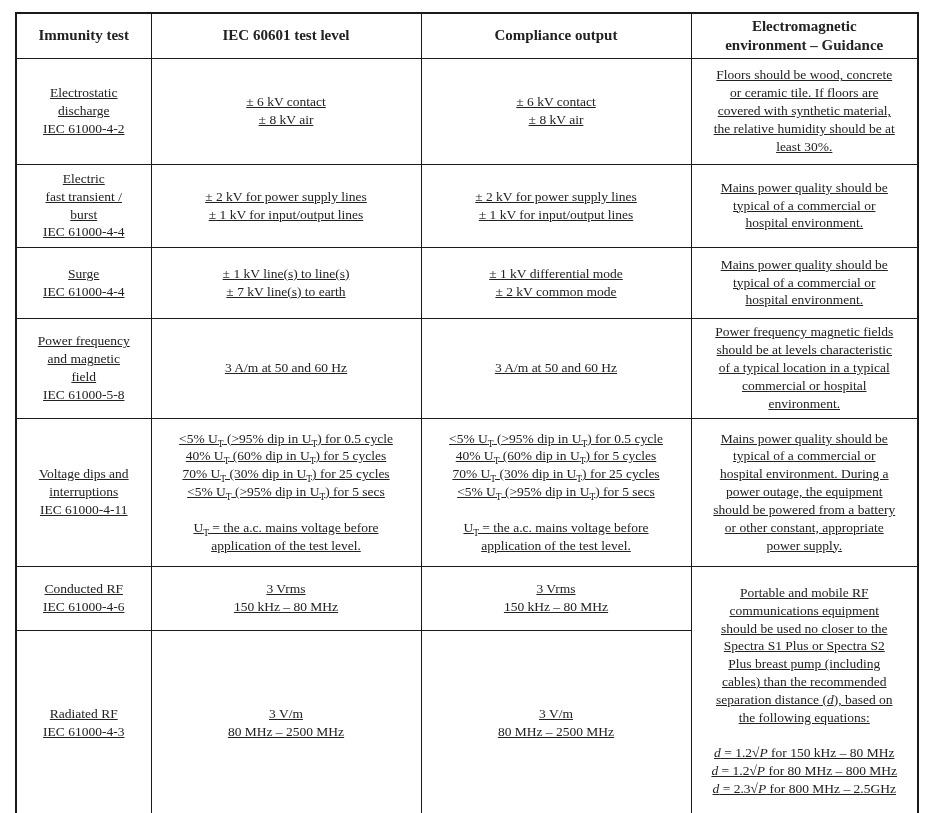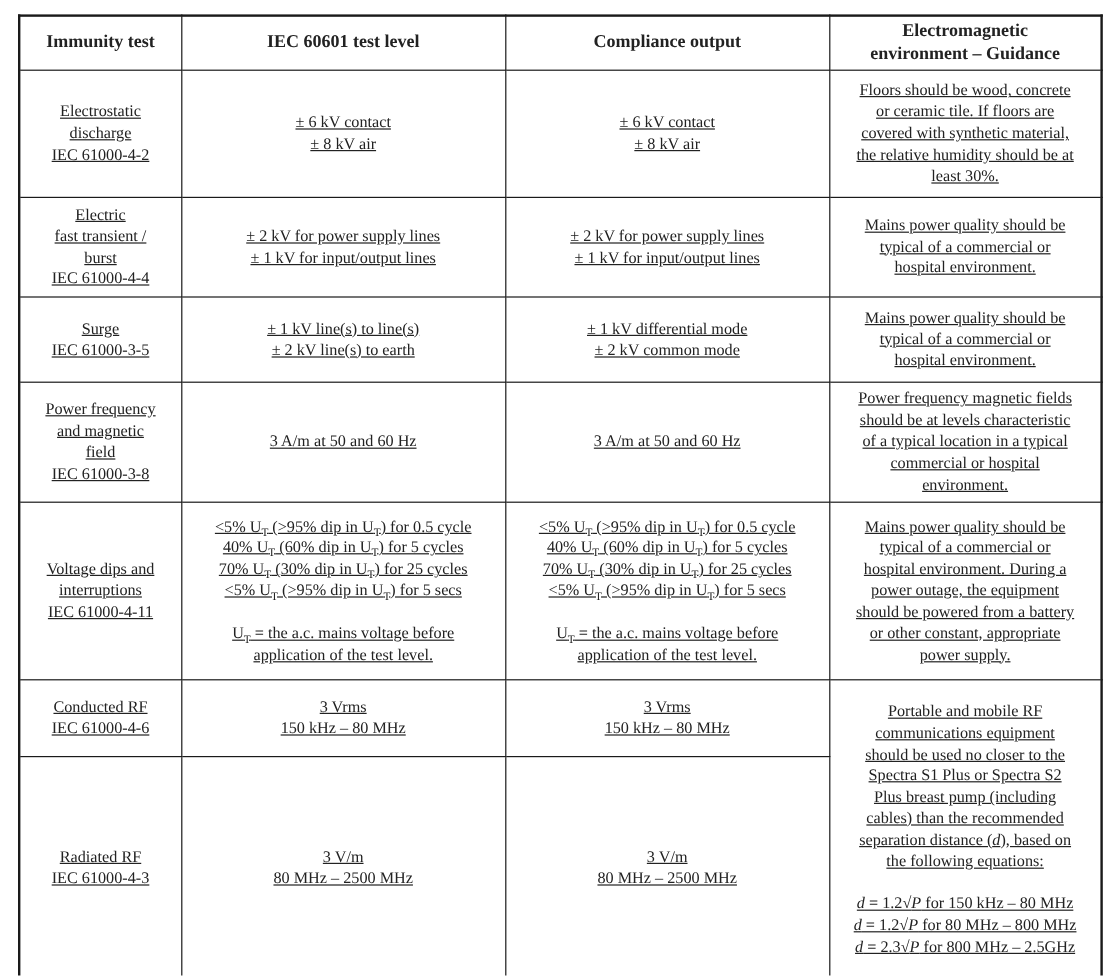--- a/index.html
+++ b/index.html
@@ -99,35 +99,35 @@
 ± 1 kV for input/output lines</td>
         <td>± 2 kV for power supply lines
 ± 1 kV for input/output lines</td>
         <td>Mains power quality should be
 typical of a commercial or
 hospital environment.</td>
       </tr>
 
       <tr class="r3">
         <td>Surge
-IEC 61000-3-5</td>
+IEC 61000-4-4</td>
         <td>± 1 kV line(s) to line(s)
-± 2 kV line(s) to earth</td>
+± 7 kV line(s) to earth</td>
         <td>± 1 kV differential mode
 ± 2 kV common mode</td>
         <td>Mains power quality should be
 typical of a commercial or
 hospital environment.</td>
       </tr>
 
       <tr class="r4">
         <td>Power frequency
 and magnetic
 field
-IEC 61000-3-8</td>
+IEC 61000-5-8</td>
         <td>3 A/m at 50 and 60 Hz</td>
         <td>3 A/m at 50 and 60 Hz</td>
         <td>Power frequency magnetic fields
 should be at levels characteristic
 of a typical location in a typical
 commercial or hospital
 environment.</td>
       </tr>
 
       <tr class="r5">

